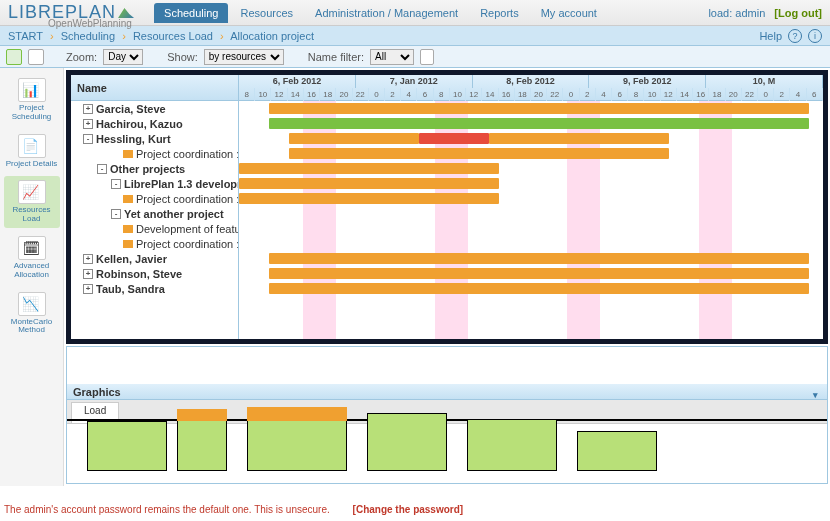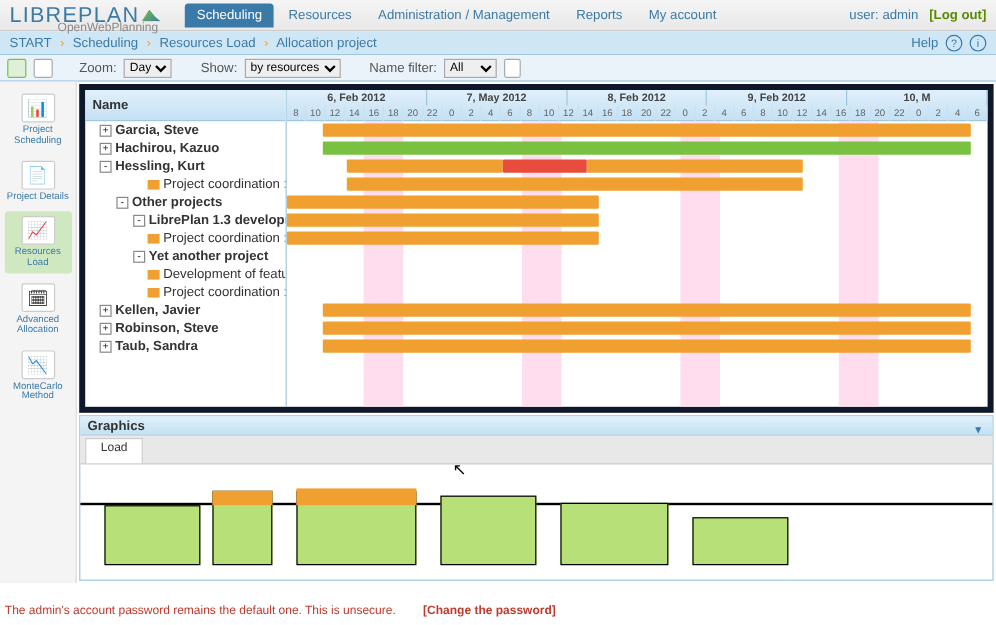--- a/index.html
+++ b/index.html
@@ -61,21 +61,21 @@
   .tl-hour { width:16.5px; border-right:1px solid #c5e1f3; text-align:center; font-size:8px; color:#666; line-height:13px; }
   .tl-body { position:relative; height: 250px; }
   .weekend { position:absolute; top:0; bottom:0; background:#fde; width:33px; }
   .bar { position:absolute; height:11px; border-radius:1px; }
   .bar.orange { background:#f0a030; }
   .bar.green { background:#7ac142; }
   .bar.red { background:#e74c3c; }
   
   
   .graphics { height: 138px; border:1px solid #9fc7e0; margin:0 2px 2px; display:flex; flex-direction:column; }
-  .gfx-hdr { background: linear-gradient(#e0f0fb,#c5e1f3); height:16px; padding-left:6px; font-weight:bold; color:#333; line-height:16px; border-bottom:1px solid #9fc7e0; position:relative; }
+  .gfx-hdr { background: linear-gradient(#e0f0fb,#c5e1f3); height:16px; padding-left:6px; font-weight:bold; color:#333; line-height:16px; border-bottom:1px solid #9fc7e0; position:relative;margin-top:37px; }
   .gfx-min { position:absolute; right:4px; top:3px; width:10px; height:10px; color:#3a7aa8; font-size:9px; }
   .gfx-tabs { height:24px; display:flex; background:#e8e8e8; border-bottom:1px solid #ccc; }
   .gfx-tab { padding:2px 12px; background:#fff; border:1px solid #ccc; border-bottom:none; margin:2px 0 0 4px; font-size:10px; color:#333; }
   .gfx-body { flex:1; display:flex; position:relative; }
   .legend { width:130px; padding:20px 6px; }
   .legend-box { border:1px solid #aaa; padding:6px; background:#fff; font-size:9px; }
   .legend-row { display:flex; align-items:center; margin:2px 0; gap:4px; }
   .lg-sw { width:18px; height:10px; }
   .chart-area { flex:1; position:relative; }
   .cursor { position:absolute; left:310px; top:-4px; font-size:14px; color:#000; pointer-events:none; }
@@ -96,21 +96,21 @@
     <span class="logo-sub">OpenWebPlanning</span>
   </div>
   <div class="nav-tabs">
     <div class="nav-tab active">Scheduling</div>
     <div class="nav-tab">Resources</div>
     <div class="nav-tab">Administration / Management</div>
     <div class="nav-tab">Reports</div>
     <div class="nav-tab">My account</div>
   </div>
   <div class="user-info">
-    <span>user:</span>
+    <span>load:</span>
     <span>admin</span>
     <span class="logout">[Log out]</span>
   </div>
 </div>
 
 <div class="crumb-bar">
   <div class="breadcrumb">
     <span>START</span>
     <span class="sep">›</span>
     <span>Scheduling</span>
@@ -231,21 +231,21 @@
             <div class="name-row l1">
               <span class="expand">+</span>
               <span>Taub, Sandra</span>
             </div>
           </div>
       </div>
       <div class="timeline">
         <div class="tl-header">
           <div class="tl-dates" id="tl-dates">
               <div class="tl-date">6, Feb 2012</div>
-              <div class="tl-date">7, May 2012</div>
+              <div class="tl-date">7, Jan 2012</div>
               <div class="tl-date">8, Feb 2012</div>
               <div class="tl-date">9, Feb 2012</div>
               <div class="tl-date">10, M</div>
             </div>
           <div class="tl-hours" id="tl-hours">
               <div class="tl-hour">8</div>
               <div class="tl-hour">10</div>
               <div class="tl-hour">12</div>
               <div class="tl-hour">14</div>
               <div class="tl-hour">16</div>

